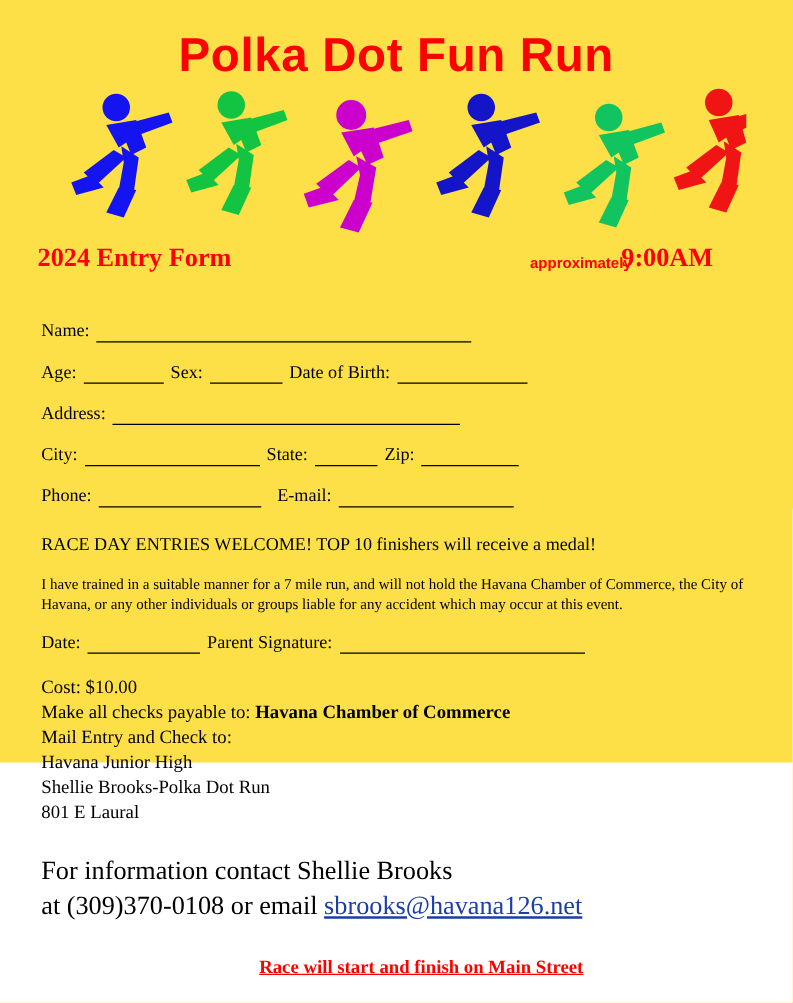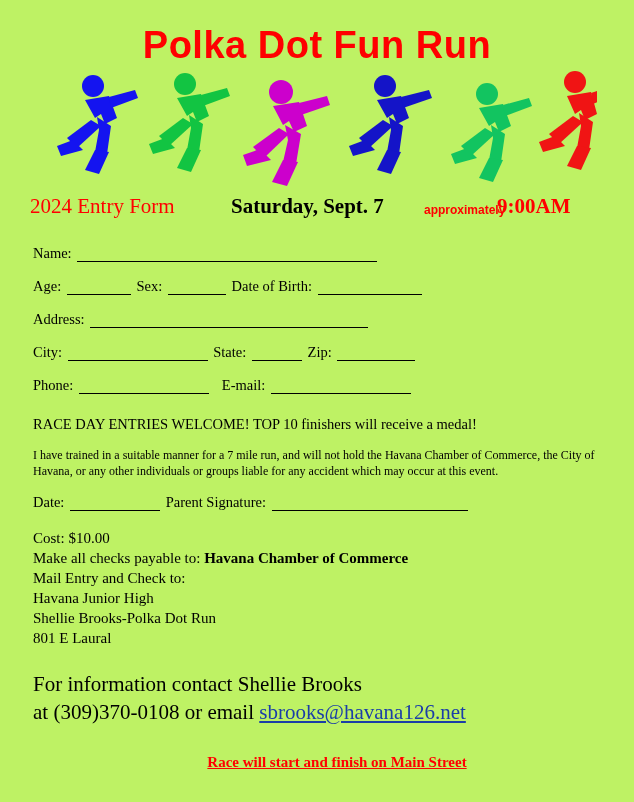--- a/index.html
+++ b/index.html
@@ -12,22 +12,22 @@
     height: 802px;
     position: relative;
     font-family: "Liberation Serif", serif;
     color: #000000;
     overflow: hidden;
   }
   .page {
     position: absolute;
     top: 0; left: 0;
     width: 634px;
-    height: 802px;
-    background: #bef264;
+    height: 610px;
+    background: #fde047;
   }
 
   
   .title {
     text-align: center;
     font-family: "Liberation Sans", sans-serif;
     font-weight: bold;
     font-size: 38px;
     color: #ff0000;
     letter-spacing: 0.5px;
@@ -50,21 +50,21 @@
   .headline {
     position: relative;
     height: 34px;
     margin-top: 2px;
   }
   .headline .entry {
     position: absolute;
     left: 30px;
     top: 2px;
     font-family: "Liberation Serif", serif;
-    font-weight: normal;
+    font-weight: bold;
     font-size: 21px;
     color: #ff0000;
   }
   .headline .date {
     position: absolute;
     left: 231px;
     top: 2px;
     font-family: "Liberation Serif", serif;
     font-weight: bold;
     font-size: 21px;
@@ -85,21 +85,21 @@
     top: 2px;
     font-family: "Liberation Serif", serif;
     font-weight: bold;
     font-size: 21px;
     color: #ff0000;
   }
 
   
   .body {
     padding: 0 33px;
-    margin-top: 20px;
+    margin-top: 32px;
     font-size: 14.5px;
     font-family: Liberation Serif, serif;
   }
   .frow {
     margin-bottom: 17px;
     white-space: nowrap;
     line-height: 1.1;
   }
   .lbl { }
   .blank {
@@ -215,21 +215,20 @@
         <path d="M542 43 L556 52 L552 80 L540 78 L544 56 Z"></path>
         <path d="M540 76 L554 78 L544 100 L530 96 Z"></path>
         <path d="M536 46 L546 52 L522 74 L512 64 Z"></path>
         <path d="M518 66 L528 76 L506 82 L502 72 Z"></path>
       </g>
     </svg>
   </div>
 
   <div class="headline">
     <span class="entry">2024 Entry Form</span>
-    <span class="date">Saturday, Sept. 7</span>
     <span class="approx">approximately</span>
     <span class="time">9:00AM</span>
   </div>
 
   <div class="body">
 
     <div class="frow">
       <span class="lbl">Name:</span>
       <span class="blank" style="width:300px"></span>
     </div>

